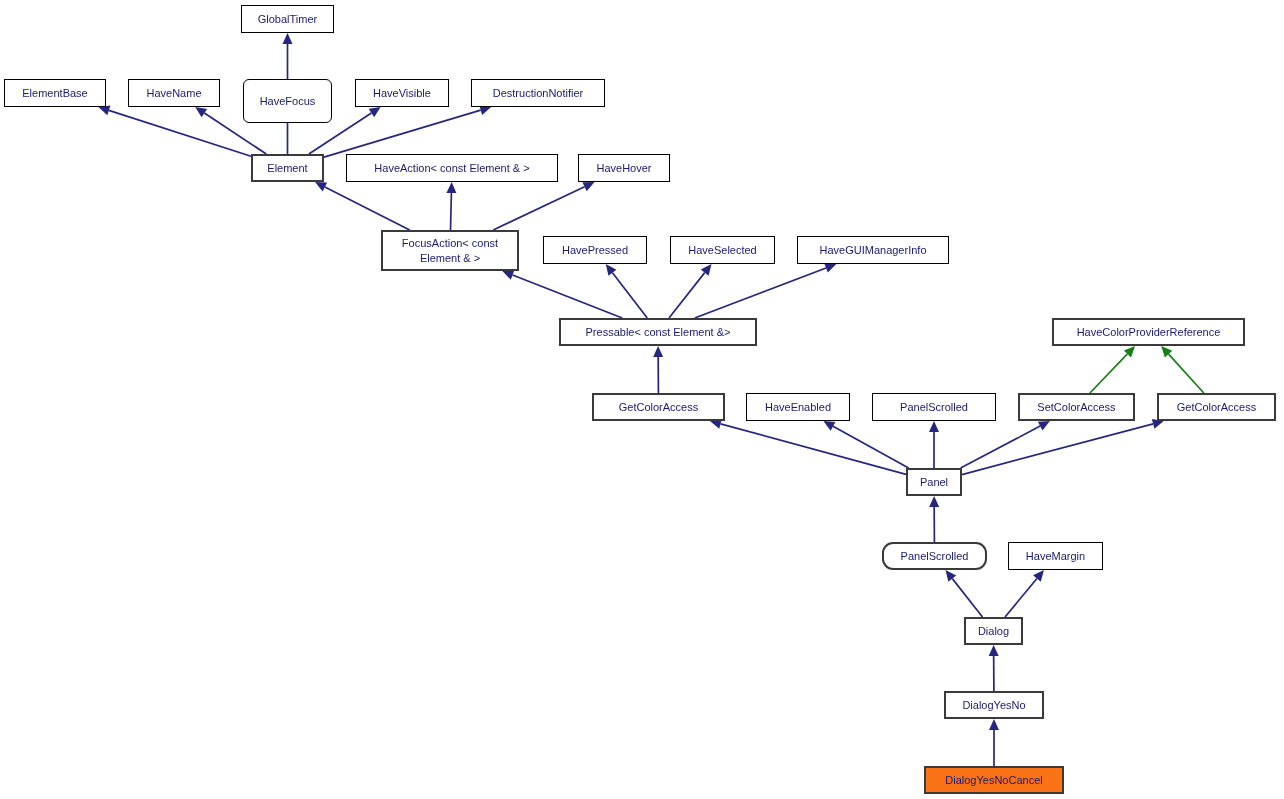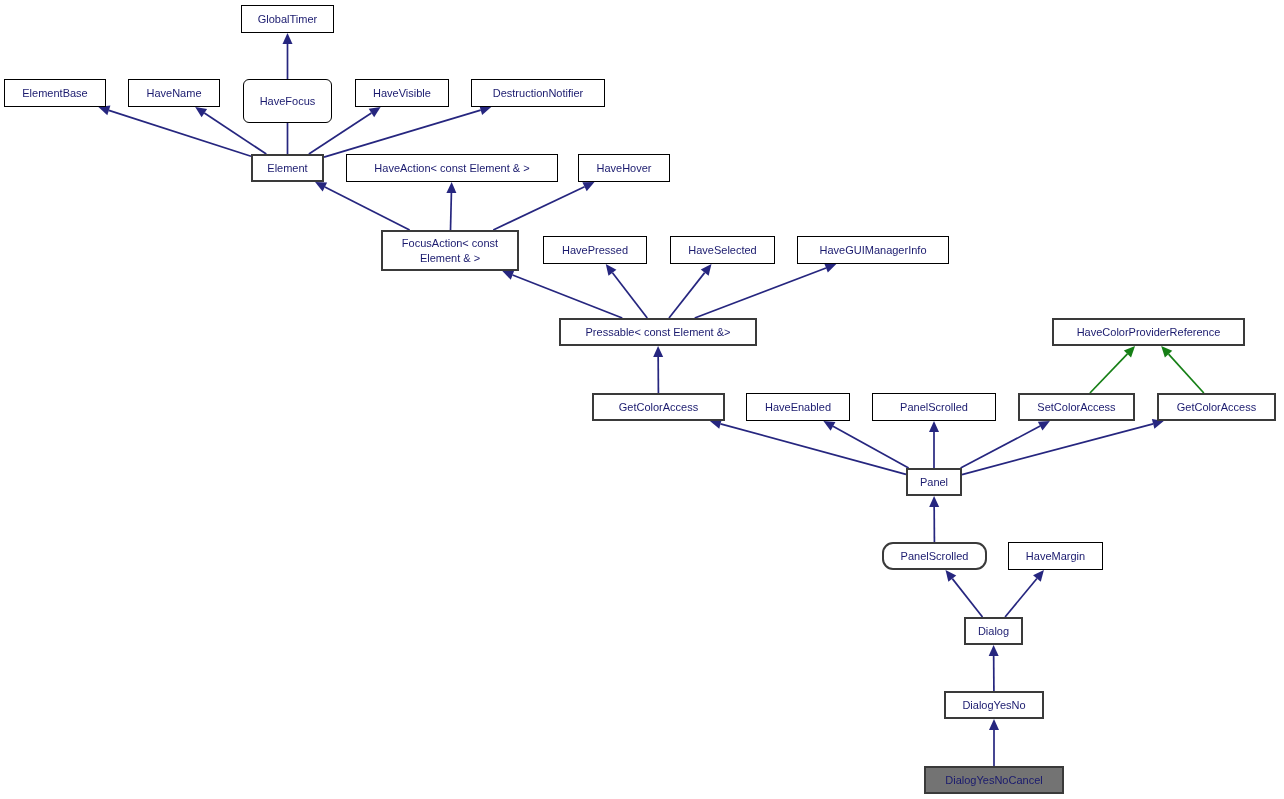--- a/index.html
+++ b/index.html
@@ -37,21 +37,21 @@
     display: flex;
     align-items: center;
     justify-content: center;
     white-space: pre;
     letter-spacing: 0px;
   }
   .node.thick {
     border: 2px solid #3a3a3a;
   }
   .node.filled {
-    background: #737373;
+    background: #f97316;
     border: 2px solid #3a3a3a;
   }
 </style>
 </head>
 <body>
 
 <div id="diagram">
   <svg id="edges" viewBox="0 0 1284 799" xmlns="http://www.w3.org/2000/svg">
       <g>
         <line x1="287.50" y1="79.00" x2="287.50" y2="44.00" stroke="#26267f" stroke-width="1.7"></line>

